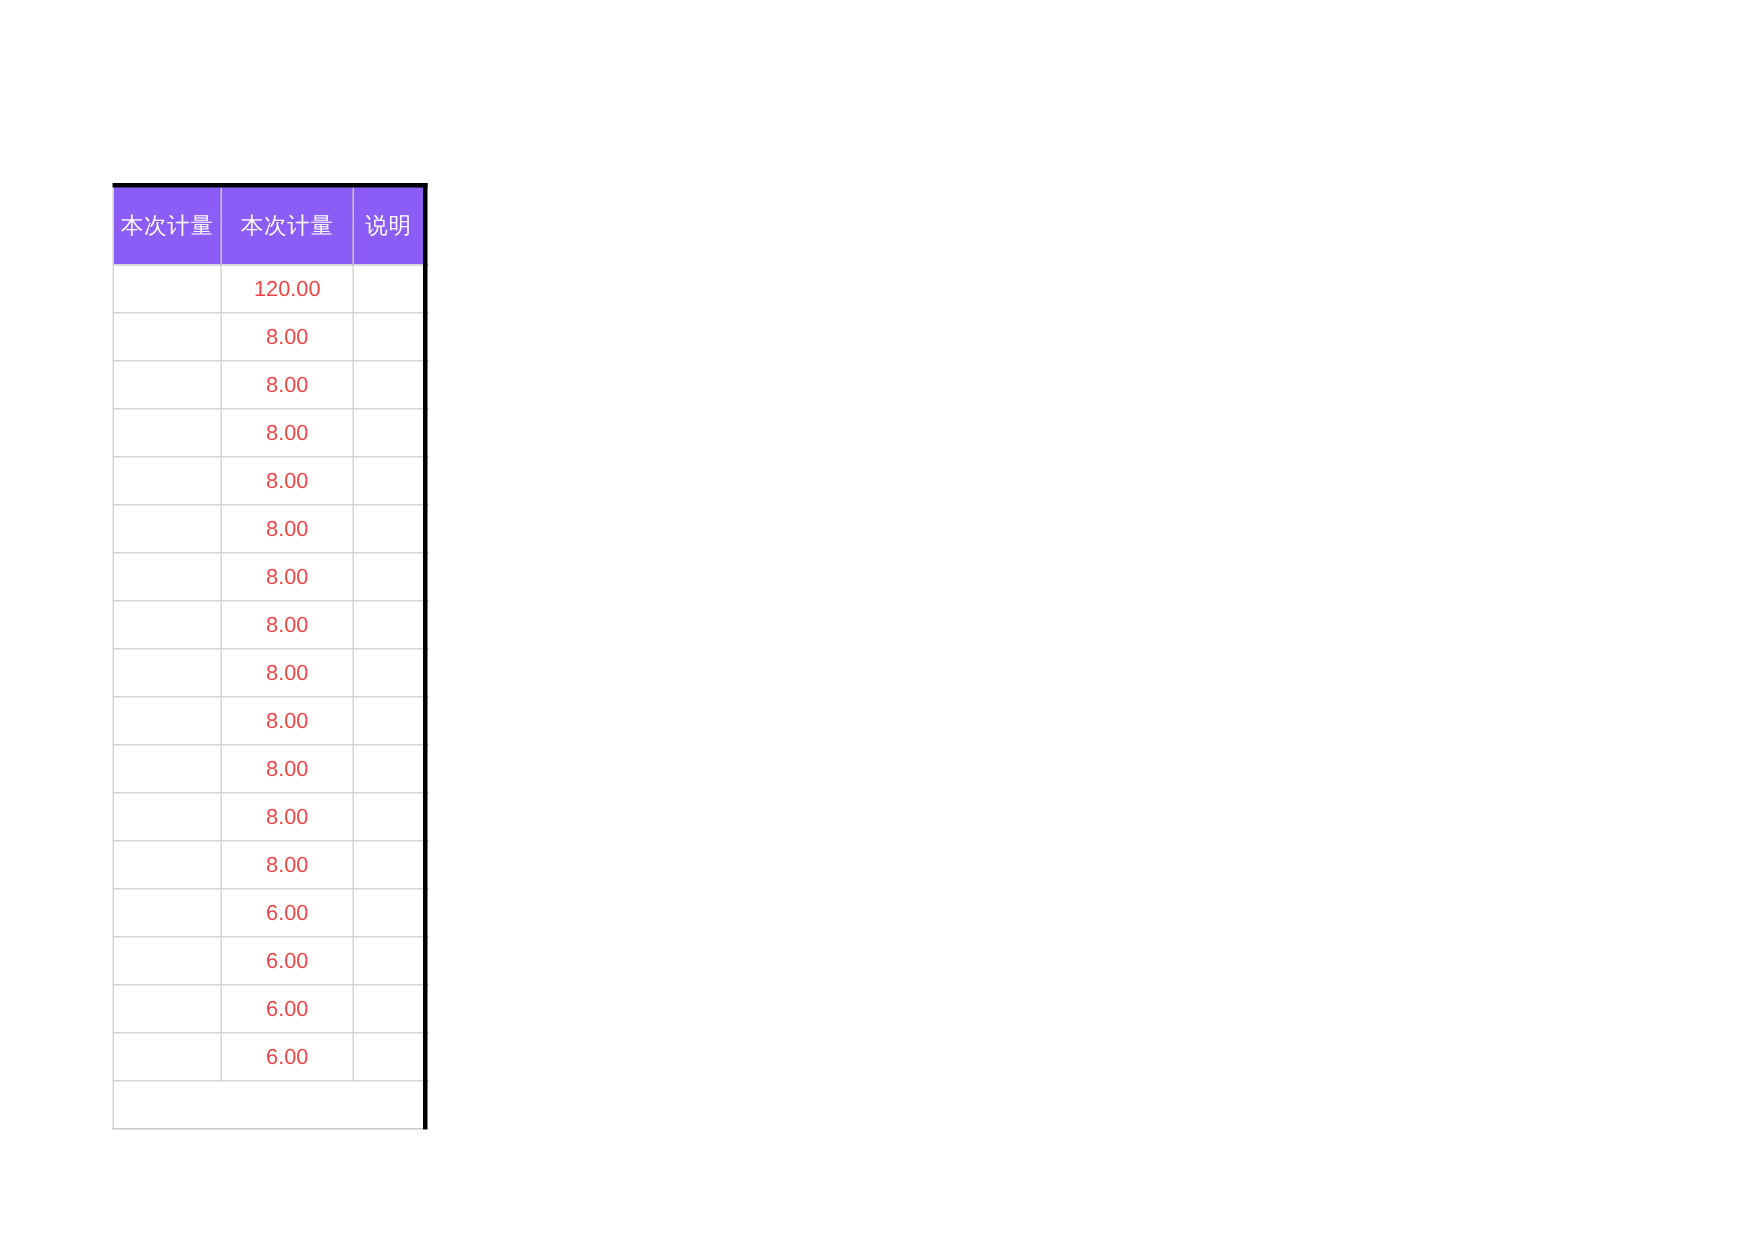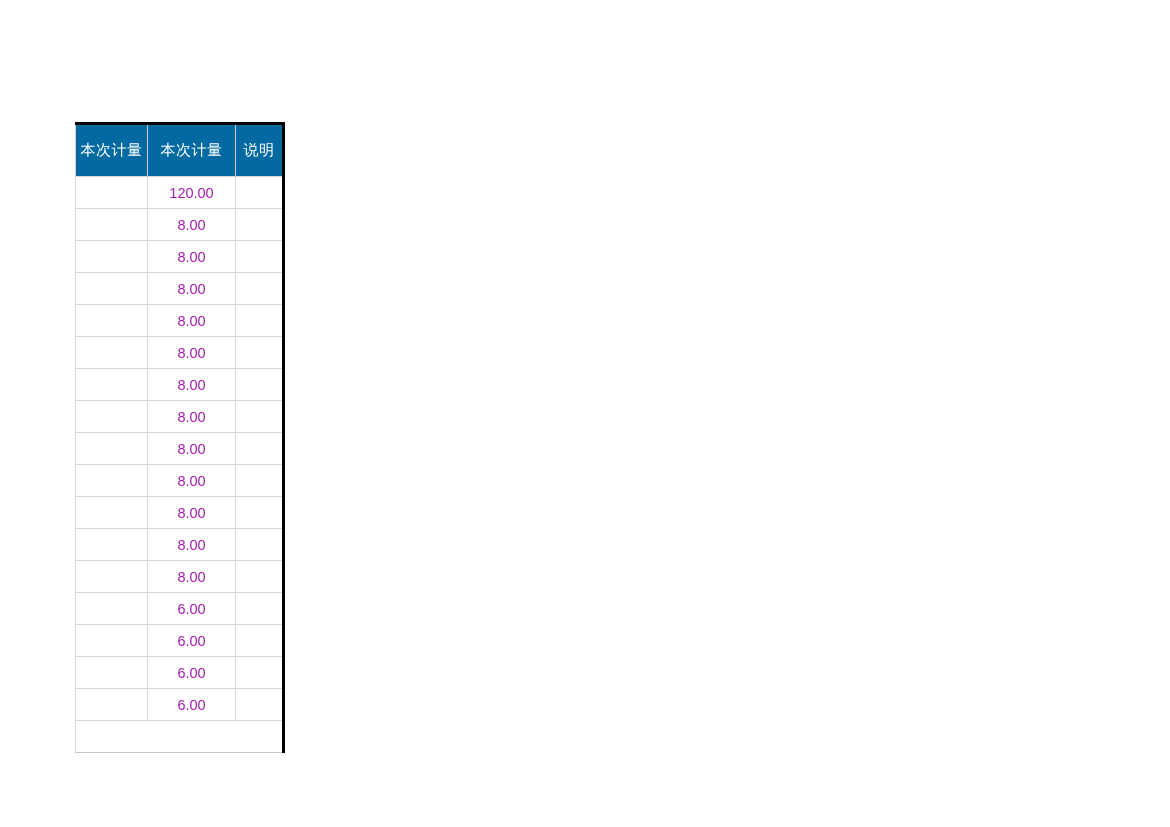--- a/index.html
+++ b/index.html
@@ -30,21 +30,21 @@
     border-top: 3px solid #000000;
     border-right: 3px solid #000000;
   }
 
   table.measure-table col.c-current { width: 72px; }
   table.measure-table col.c-cumulative { width: 88px; }
   table.measure-table col.c-remark { width: 48px; }
 
   
   thead th {
-    background: #0369a1;
+    background: #8b5cf6;
     color: #ffffff;
     font-weight: normal;
     font-size: 15px;
     height: 51px;
     text-align: center;
     vertical-align: middle;
     border-left: 1px solid #c9c9c9;
     border-right: 1px solid #c9c9c9;
     padding: 0 4px;
     letter-spacing: 0.5px;
@@ -55,21 +55,21 @@
   }
   thead th.last-col {
     border-right: none;
     margin-left: 11px;
   }
 
   
   tbody td {
     height: 31px;
     font-size: 14.5px;
-    color: #a21caf;
+    color: #ef4444;
     text-align: center;
     vertical-align: middle;
     background: #ffffff;
     border: 1px solid #d6d6d6;
     padding: 0 4px;
     white-space: nowrap;
   }
   tbody td.col-current { }
   tbody td.col-cumulative { }
   tbody td.col-remark { border-right: none; }

